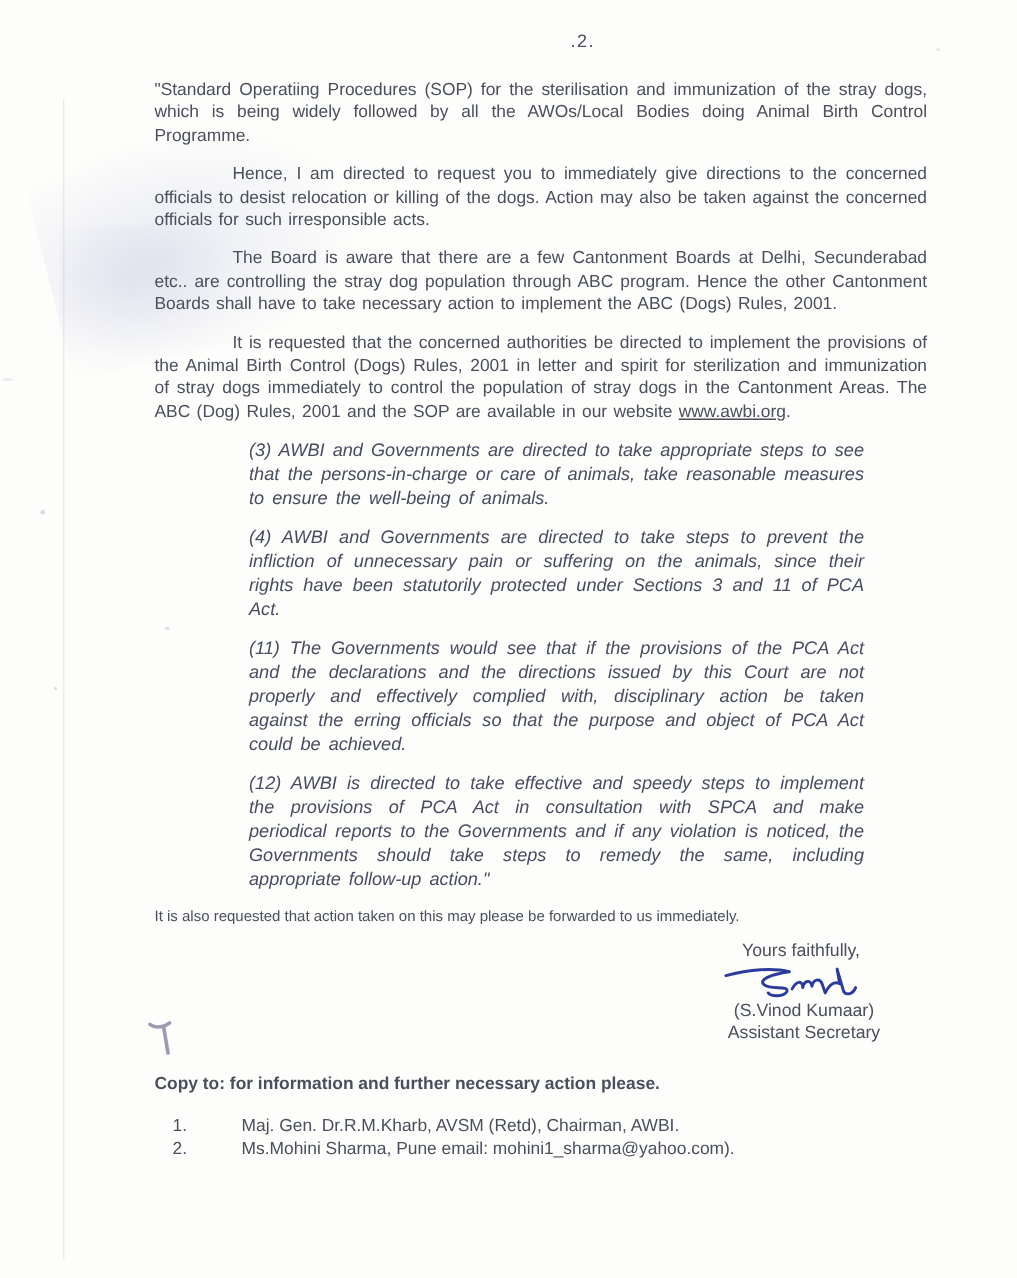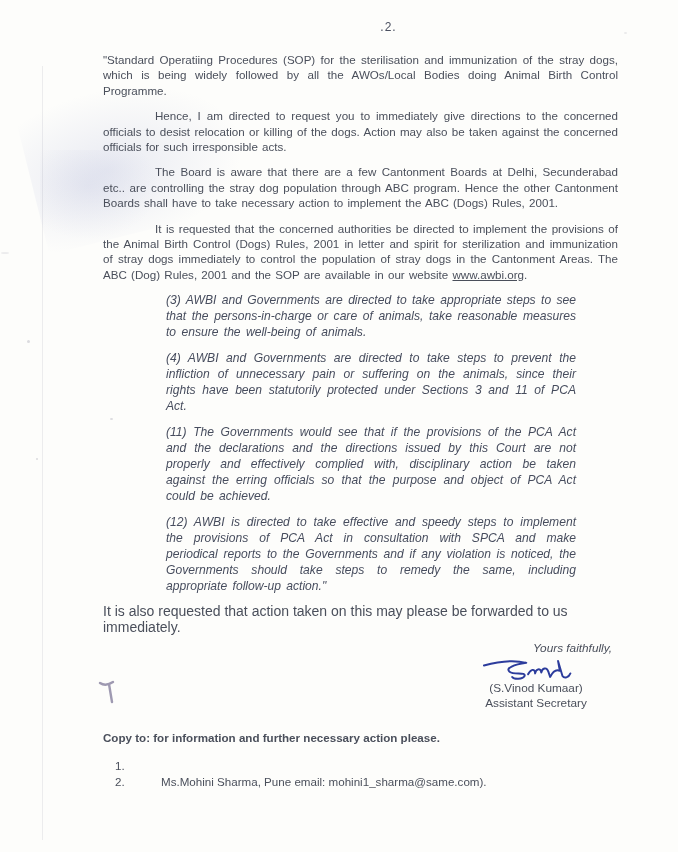--- a/index.html
+++ b/index.html
@@ -37,27 +37,27 @@
     font-size:11.6px; line-height:15.4px; text-align:justify;
     margin:0 0 10px 0; word-spacing:1px;
   }
   p.ind  { text-indent:52px; }
   p.ind-lg { text-indent:76px; }
   .weblink { text-decoration:underline; }
   .quote {
     font-style:italic; font-size:12.1px; line-height:16px; text-align:justify;
     margin:0 0 10px 63px; padding-right:42px; color:#474d5e; word-spacing:2px;
   }
-  p.closing { font-size:14px; line-height:15.4px; margin:4px 0 6px 0; }
+  p.closing { font-size:10px; line-height:15.4px; margin:4px 0 6px 0; }
 
   .sig-block {
     margin:2px 2px 0 auto; width:160px; text-align:center;
     font-size:11.8px; line-height:15px;
   }
-  .sig-block .valediction { display:block; text-align:right; padding-right:4px;font-style:italic; }
+  .sig-block .valediction { display:block; text-align:center; padding-right:4px; }
   .sig-scrawl { display:block; margin:-2px auto -3px auto; }
 
   .copy-heading { font-size:11.6px; margin:20px 0 0 0;font-weight:bold; }
   .copy-list { margin-top:14px; }
   .copy-item { display:grid; grid-template-columns:46px 1fr; font-size:11.6px; line-height:15.6px; padding-left:12px; }
 
   .pen-mark { position:absolute; left:98px; top:678px; }
 </style>
 </head>
 <body>
@@ -105,21 +105,22 @@
       </svg>
       <span>(S.Vinod Kumaar)</span><br>
       <span>Assistant Secretary</span>
     </div>
 
     <p class="copy-heading">Copy to: for information and further necessary action please.</p>
 
     <div class="copy-list">
       <div class="copy-item">
         <span>1.</span>
+        <span>Maj. Gen. Dr.R.M.Kharb, AVSM (Retd), Chairman, AWBI.</span>
       </div>
       <div class="copy-item">
         <span>2.</span>
-        <span>Ms.Mohini Sharma, Pune email: mohini1_sharma@same.com).</span>
+        <span>Ms.Mohini Sharma, Pune email: mohini1_sharma@yahoo.com).</span>
       </div>
     </div>
 
   </div>
 </div>
 
 </body></html>

